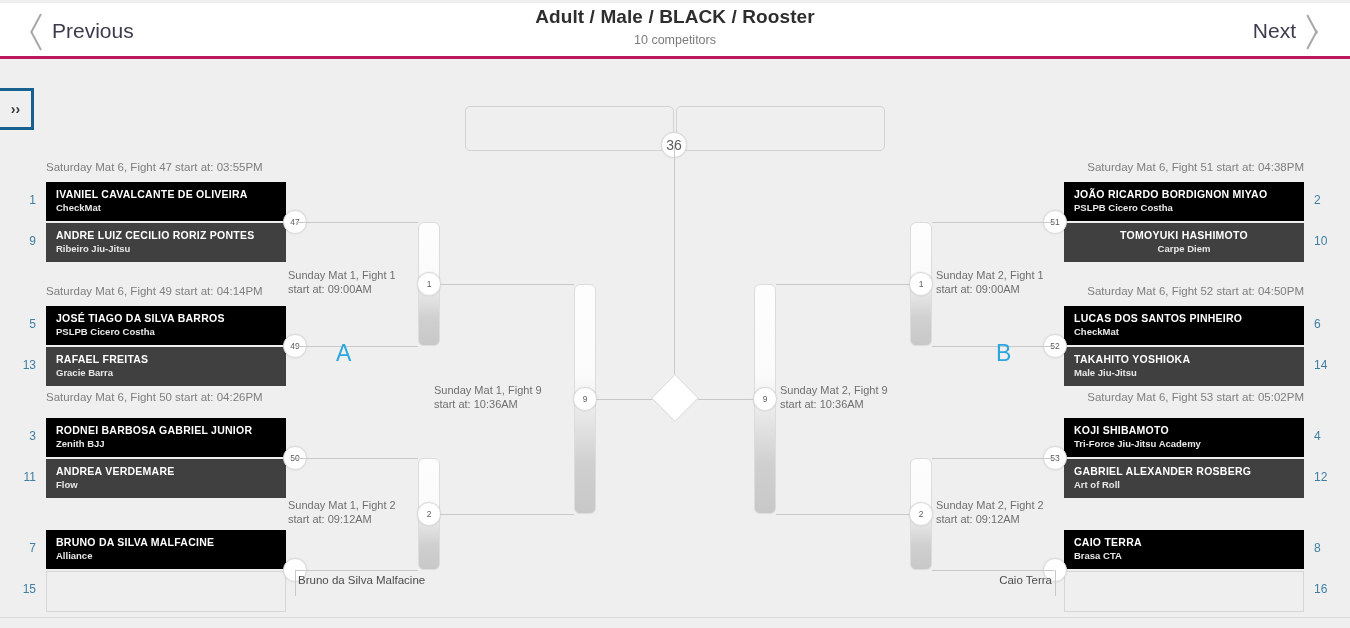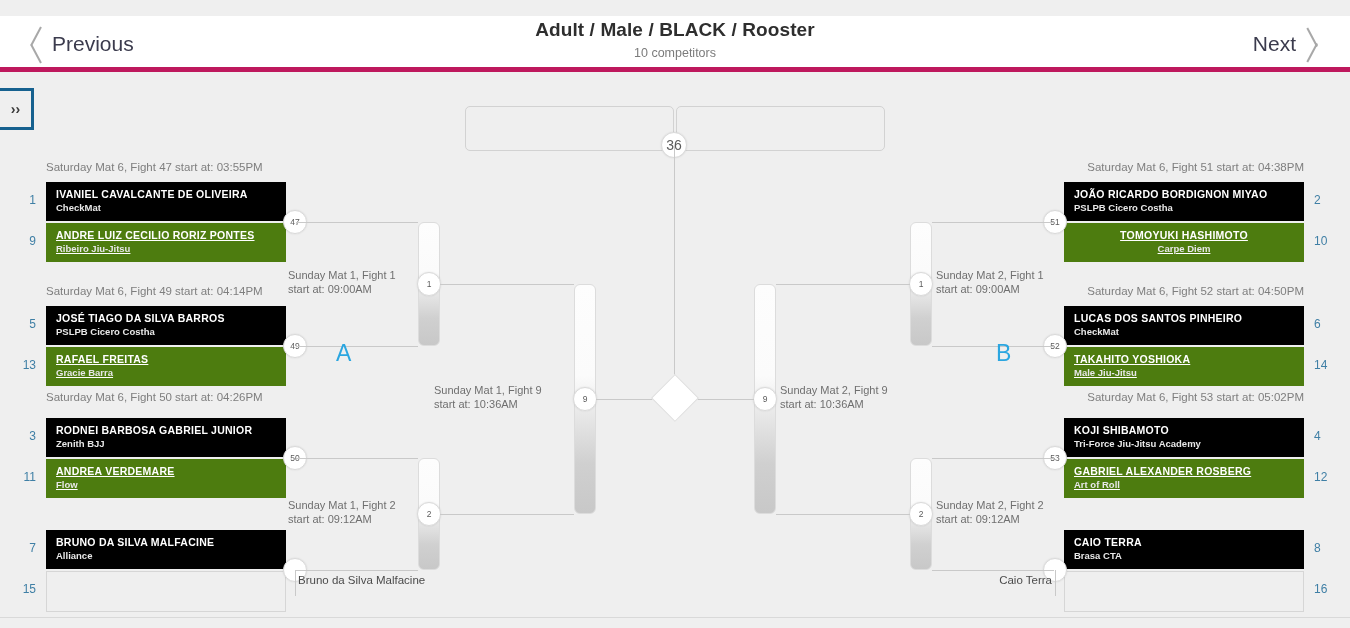--- a/index.html
+++ b/index.html
@@ -5,24 +5,24 @@
   * { box-sizing: border-box; margin: 0; padding: 0; }
   html, body {
     width: 1350px; height: 628px;
     background: #efefef;
     font-family: "Liberation Sans", sans-serif;
     overflow: hidden;
   }
 
   
   #header {
-    position: absolute; left: 0; top: 16px;
+    position: absolute; left: 0; top: 3px;
     width: 1350px; height: 56px;
     background: #ffffff;
-    border-bottom: 5px solid #be185d;
+    border-bottom: 3px solid #be185d;
   }
   #title-block {
     position: absolute; left: 0; top: 3px; width: 1350px;
     text-align: center;
   }
   #page-title {
     font-size: 19px; font-weight: bold; color: #2e2e2e; letter-spacing: .1px;
   }
   #page-subtitle {
     font-size: 12.5px; color: #7b7b7b; margin-top: 5px;
@@ -62,21 +62,21 @@
     position: absolute; font-size: 11.5px; color: #7e7e7e; white-space: nowrap;
   }
 
   
   .card {
     position: absolute; width: 240px; height: 39px;
     padding: 6px 10px 0 10px;
     color: #ffffff; overflow: hidden;
   }
   .card.top    { background: #000000; }
-  .card.bottom { background: #4d7c0f; text-decoration: underline; }
+  .card.bottom { background: #404040; }
   .card.empty  { background: #efefef; border: 1px solid #d6d6d6; }
   .card .nm {
     font-size: 10.5px; font-weight: bold; letter-spacing: .25px;
     white-space: nowrap; overflow: hidden; text-overflow: ellipsis;
   }
   .card .tm {
     font-size: 9.5px; font-weight: bold; color: #e8e8e8; margin-top: 2px;
     white-space: nowrap; overflow: hidden; text-overflow: ellipsis;
   }
 

